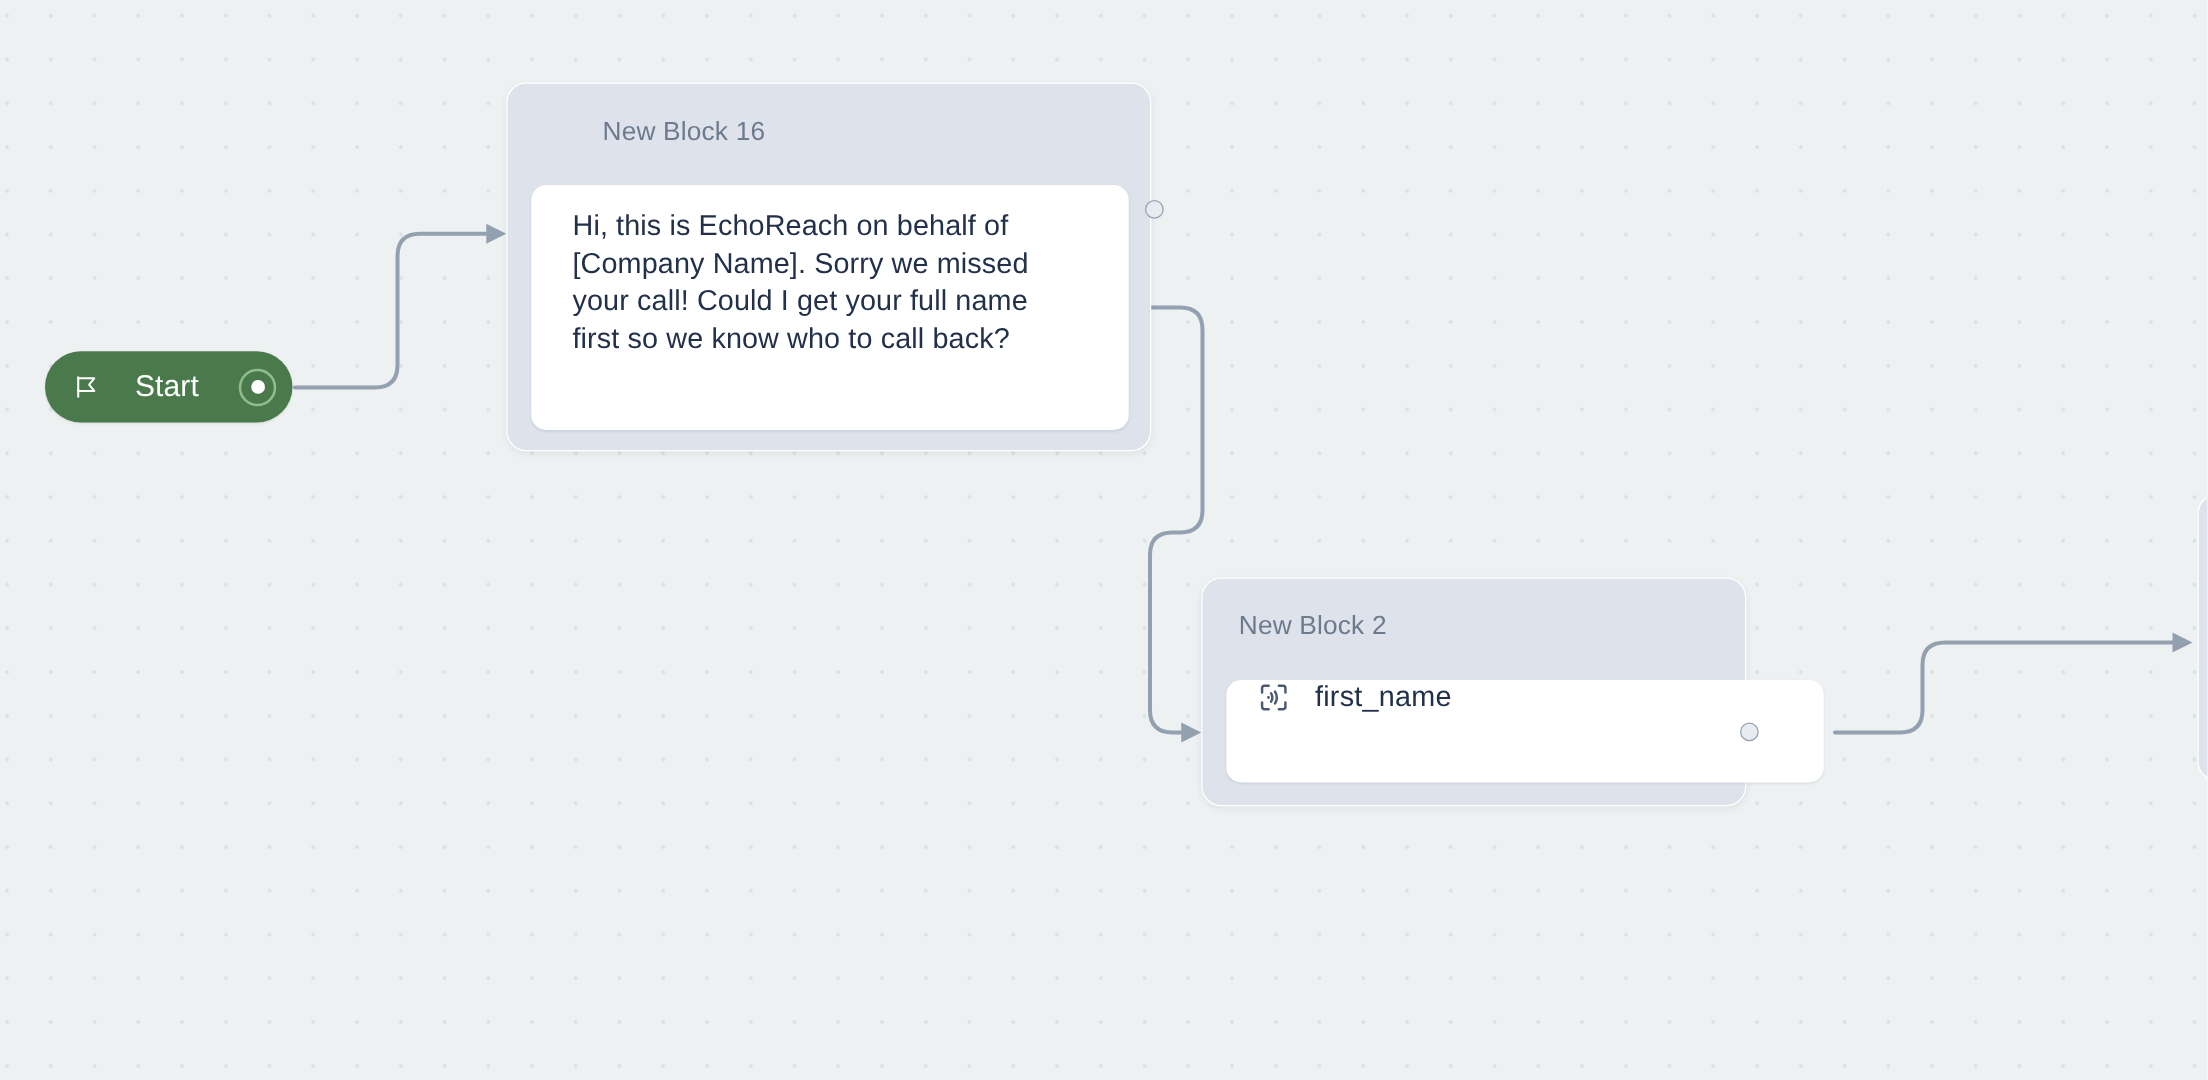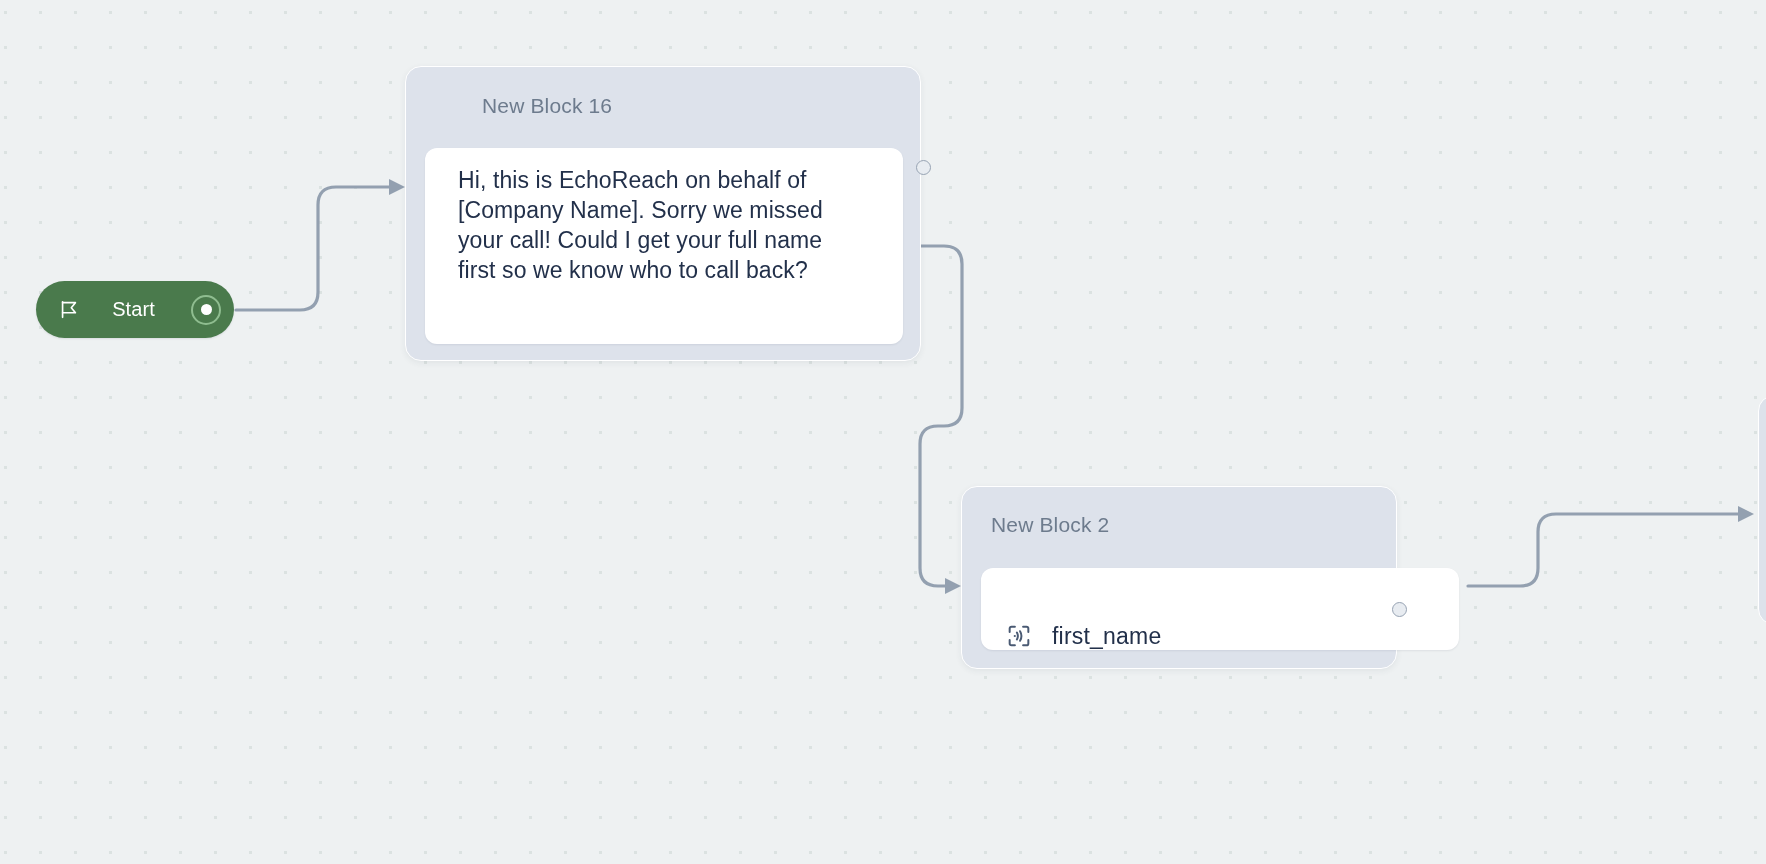--- a/index.html
+++ b/index.html
@@ -58,21 +58,21 @@
   }
   #start-node .flag-icon {
     width: 22px; height: 22px;
     flex: 0 0 auto;
     display: block;
   }
   #start-node .start-label {
     flex: 1 1 auto;
     text-align: center;
     color: #ffffff;
-    font-size: 20px;
+    font-size: 24px;
     font-weight: 400;
     letter-spacing: 0.1px;
     padding-right: 4px;
   }
   #start-node .start-port {
     flex: 0 0 auto;
     width: 30px; height: 30px;
     border-radius: 50%;
     background: #4a7a4c;
     border: 2.5px solid #8fbd90;
@@ -146,37 +146,37 @@
     width: 368px;
   }
   #block-16 .block-port {
     right: -11px;
     top: 93px;
   }
 
   
   #block-2 {
     left: 961px;
-    top: 486px;
+    top: 462px;
     width: 436px;
     height: 183px;
   }
   #block-2 .block-title {
     position: absolute;
     left: 29px;
     top: 26px;
   }
   #block-2 .block-body {
     position: absolute;
     left: 19px;
     top: 81px;
     width: 478px;
     height: 82px;
     display: flex;
-    align-items: flex-end;
+    align-items: flex-start;
     padding: 0 30px 0 24px;
   }
   #block-2 .field-icon {
     width: 28px; height: 28px;
     flex: 0 0 auto;
     display: block;
   }
   #block-2 .field-label {
     margin-left: 19px;
     color: #22304a;

